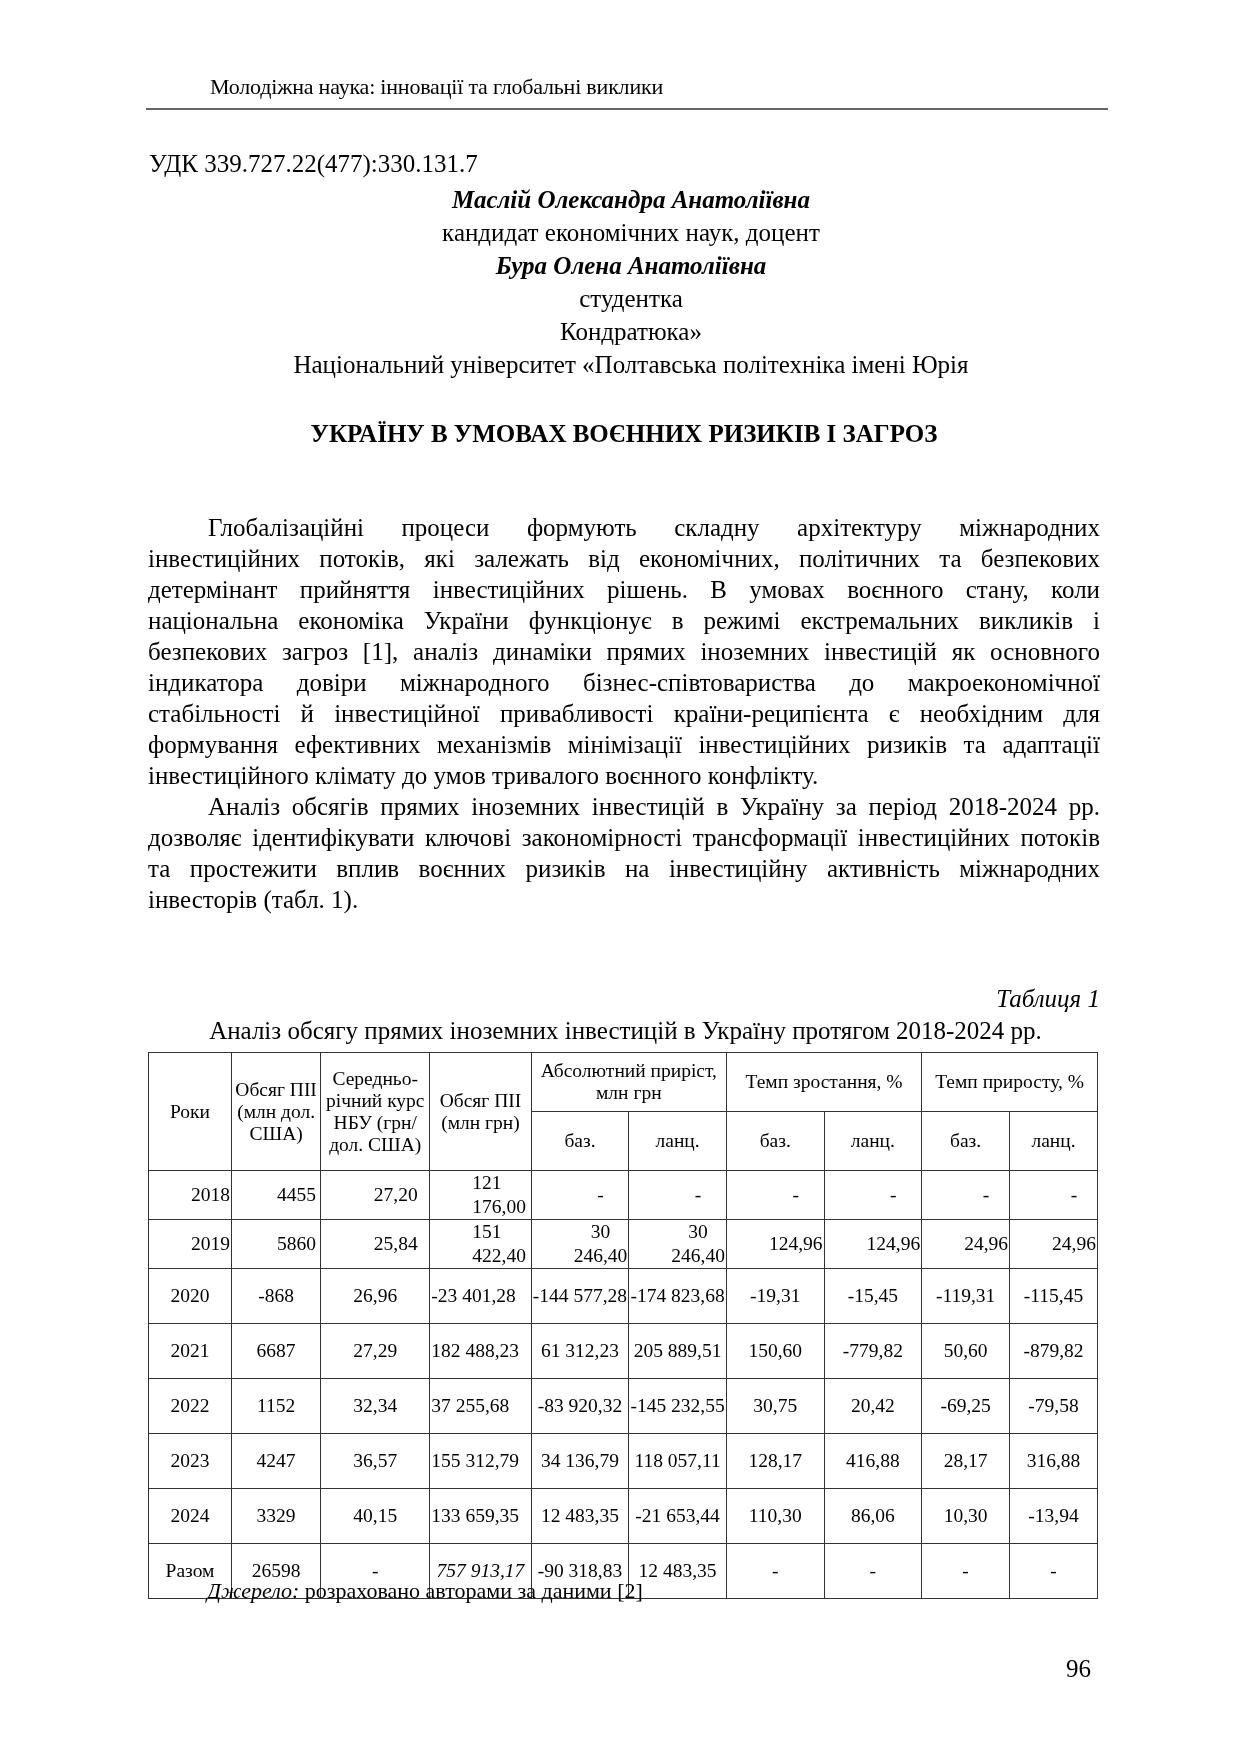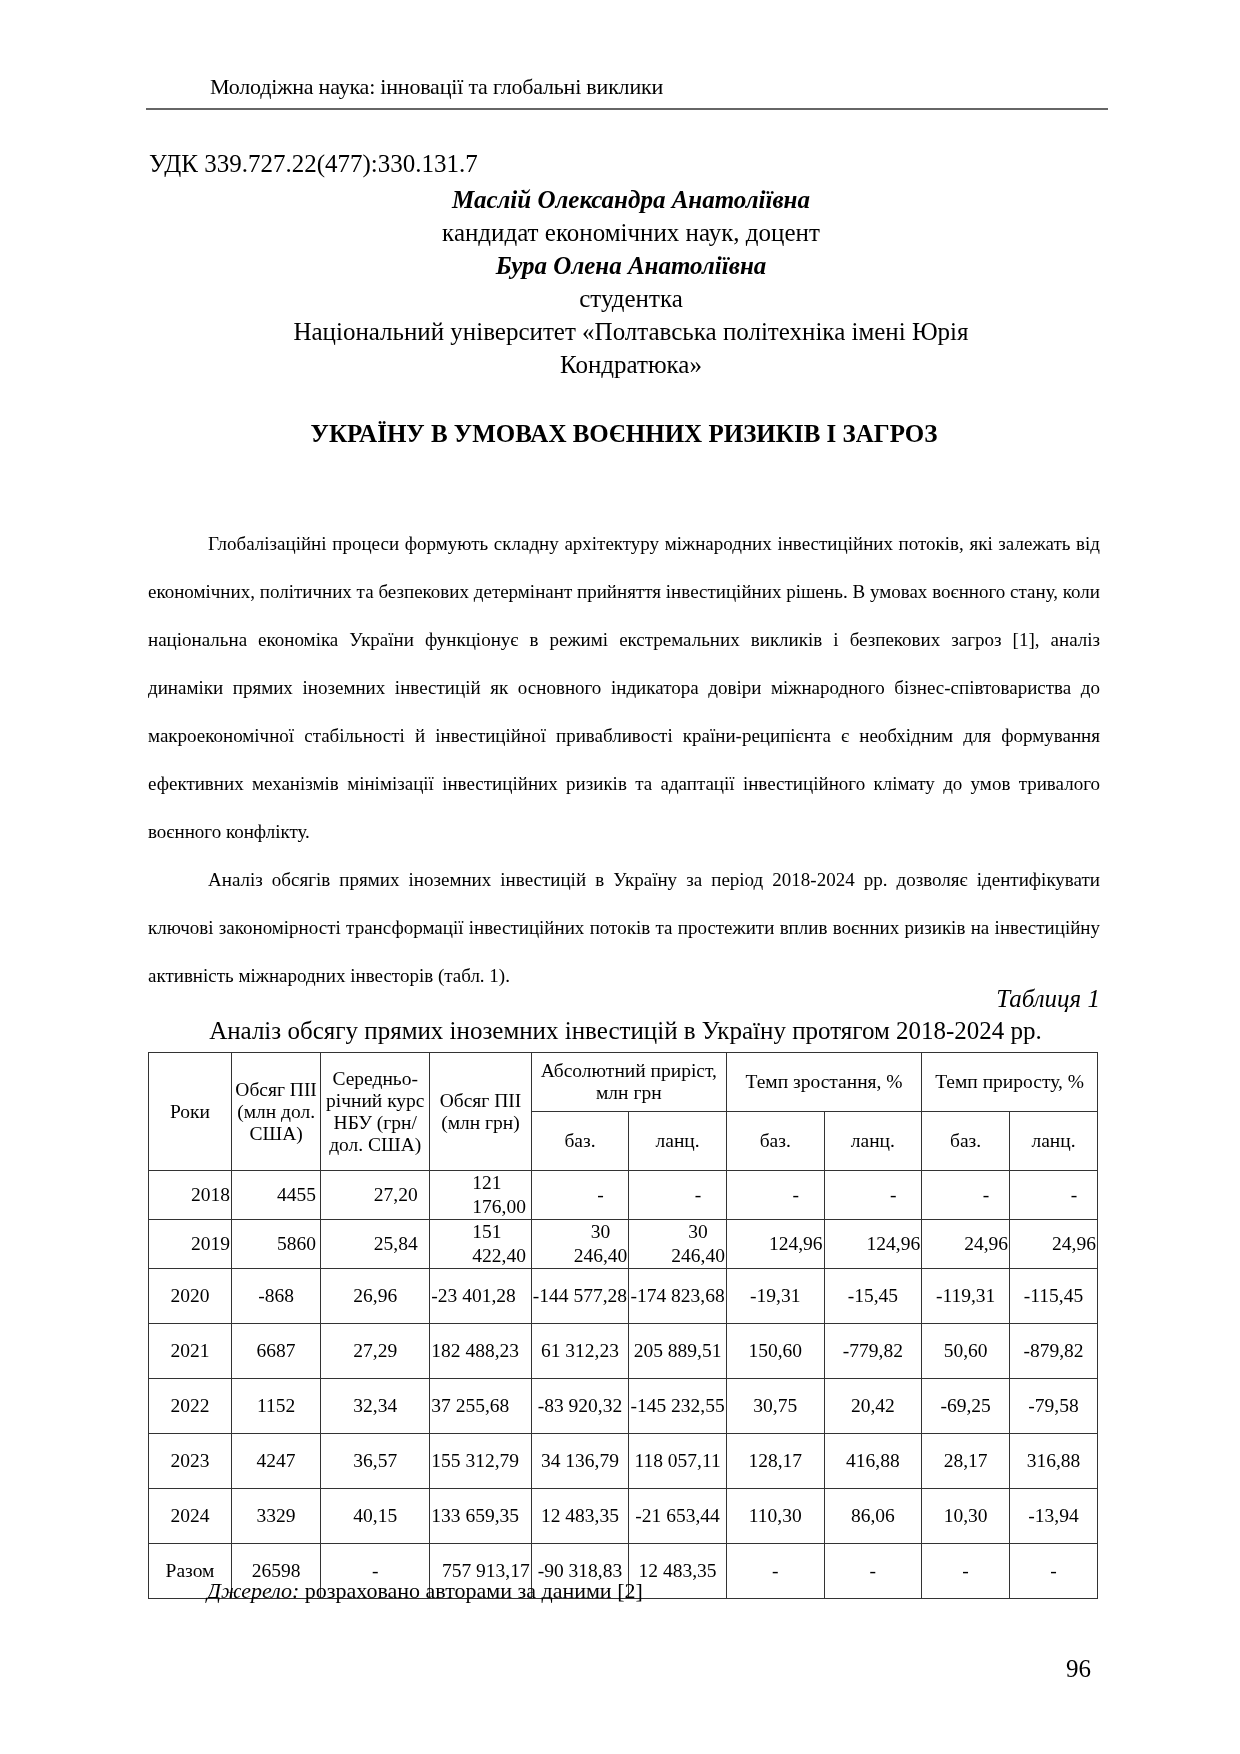--- a/index.html
+++ b/index.html
@@ -6,21 +6,21 @@
   body { width: 1240px; height: 1754px; position: relative; overflow: hidden;
          font-family: "Liberation Serif", "DejaVu Serif", serif; color: #000; }
   .running-head { position: absolute; left: 210px; top: 74px; font-size: 22px; letter-spacing: -0.2px; }
   .head-rule { position: absolute; left: 146px; top: 108px; width: 962px; height: 0; border-top: 2px solid #666; }
   .udk { position: absolute; left: 149px; top: 150px; font-size: 25px; }
   .block-center { position: absolute; left: 155px; width: 952px; text-align: center; font-size: 25px; line-height: 33px; }
   .authors { top: 183px; }
   .authors .name { font-weight: bold; font-style: italic; }
   .title { position: absolute; left: 148px; width: 952px; top: 418px; text-align: center;
            font-weight: bold; font-size: 25px; line-height: 32px; }
-  .body-text { position: absolute; left: 148px; width: 952px; top: 512px; font-size: 19px; line-height: 48px; text-align: justify; margin-top: 8px; }
+  .body-text { position: absolute; left: 148px; width: 952px; top: 512px; font-size: 25px; line-height: 31px; text-align: justify; }
   .body-text p { margin: 0; text-indent: 60px; }
   .table-label { position: absolute; right: 140px; top: 985px; font-size: 25px; font-style: italic; }
   .table-title { position: absolute; left: 148px; width: 955px; top: 1017px; font-size: 25px; text-align: center; white-space: nowrap; }
   table.data { position: absolute; left: 148px; top: 1052px; width: 950px; border-collapse: collapse; font-size: 19.5px; }
   table.data td, table.data th { border: 1.5px solid #333; text-align: center; vertical-align: middle; padding: 0 1px; font-weight: normal; line-height: 22px; }
   table.data th { height: 58px; }
   table.data tr.sub th { height: 58px; }
   table.data tr.r-short td { height: 25px; line-height: 24px; padding-left: 42px; }
   table.data tr.r-tall td { height: 54px; }
   .source { position: absolute; left: 207px; top: 1578px; font-size: 22px; }
@@ -33,22 +33,22 @@
 <div class="running-head">Молодіжна наука: інновації та глобальні виклики</div>
 <div class="head-rule"></div>
 
 <div class="udk">УДК 339.727.22(477):330.131.7</div>
 
 <div class="block-center authors">
   <div class="name">Маслій Олександра Анатоліївна</div>
   <div>кандидат економічних наук, доцент</div>
   <div class="name">Бура Олена Анатоліївна</div>
   <div>студентка</div>
+  <div>Кондратюка»</div>
   <div>Національний університет «Полтавська політехніка імені Юрія</div>
-  <div>Кондратюка»</div>
 </div>
 
 <div class="title">
   <div>УКРАЇНУ В УМОВАХ ВОЄННИХ РИЗИКІВ І ЗАГРОЗ</div>
 </div>
 
 <div class="body-text">
   <p>Глобалізаційні процеси формують складну архітектуру міжнародних інвестиційних потоків, які залежать від економічних, політичних та безпекових детермінант прийняття інвестиційних рішень. В умовах воєнного стану, коли національна економіка України функціонує в режимі екстремальних викликів і безпекових загроз [1], аналіз динаміки прямих іноземних інвестицій як основного індикатора довіри міжнародного бізнес-співтовариства до макроекономічної стабільності й інвестиційної привабливості країни-реципієнта є необхідним для формування ефективних механізмів мінімізації інвестиційних ризиків та адаптації інвестиційного клімату до умов тривалого воєнного конфлікту.</p>
   <p>Аналіз обсягів прямих іноземних інвестицій в Україну за період 2018-2024 рр. дозволяє ідентифікувати ключові закономірності трансформації інвестиційних потоків та простежити вплив воєнних ризиків на інвестиційну активність міжнародних інвесторів (табл. 1).</p>
 </div>
@@ -170,21 +170,21 @@
         <td>-21 653,44</td>
         <td>110,30</td>
         <td>86,06</td>
         <td>10,30</td>
         <td>-13,94</td>
       </tr>
       <tr class="r-tall">
         <td>Разом</td>
         <td>26598</td>
         <td>-</td>
-        <td style="text-align: right;">757 913,17</td>
+        <td style="text-align: center; font-style: italic;">757 913,17</td>
         <td>-90 318,83</td>
         <td>12 483,35</td>
         <td>-</td>
         <td>-</td>
         <td>-</td>
         <td>-</td>
       </tr>
     </tbody>
 </table>
 

